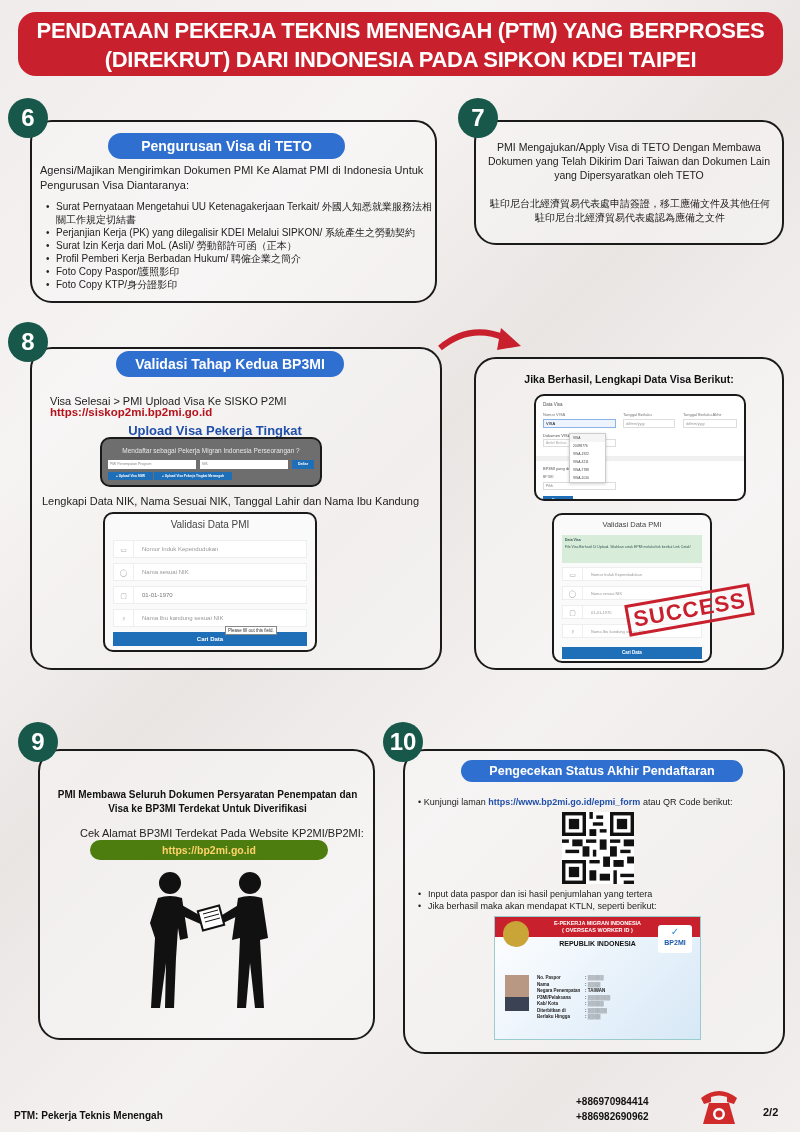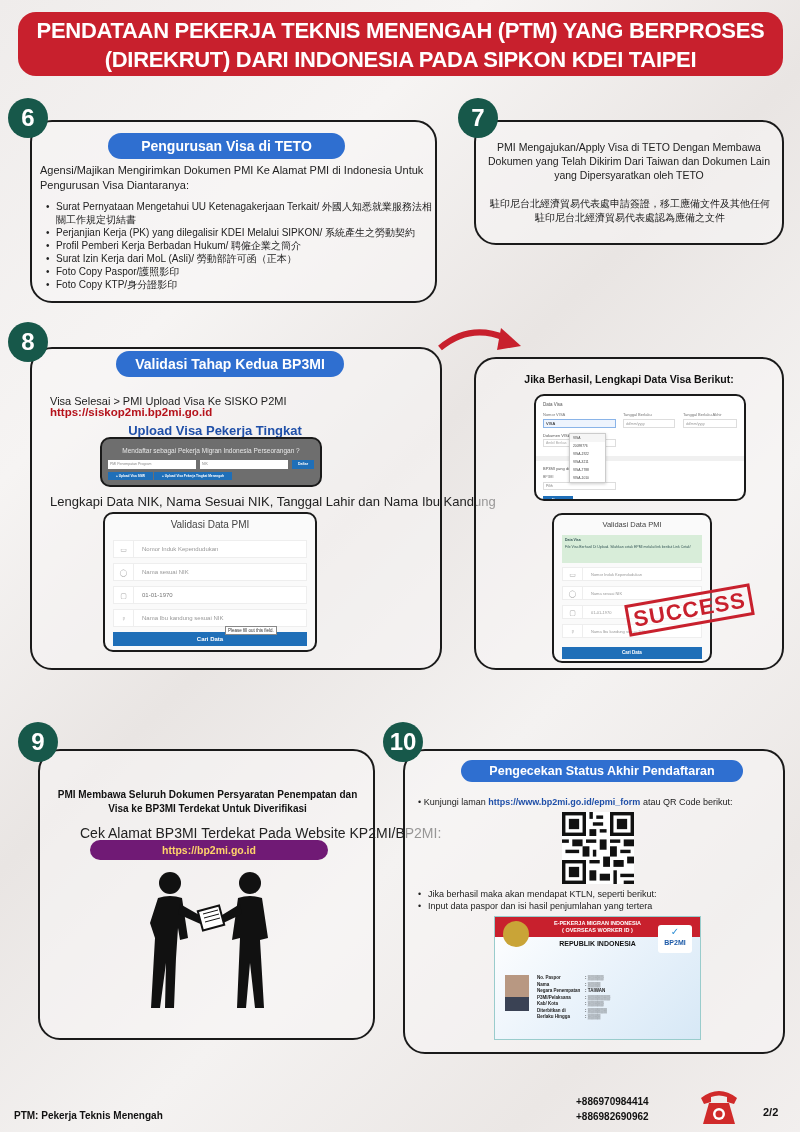--- a/index.html
+++ b/index.html
@@ -53,22 +53,22 @@
   <div>(DIREKRUT) DARI INDONESIA PADA SIPKON KDEI TAIPEI</div>
 </div>
 
 <div class="badge" style="left:8px;top:98px;">6</div>
 <div class="card" style="left:30px;top:120px;width:407px;height:183px;"></div>
 <div class="pill" style="left:108px;top:133px;width:237px;">Pengurusan Visa di TETO</div>
 <div class="txt" style="left:40px;top:163px;width:390px;font-size:11px;">Agensi/Majikan Mengirimkan Dokumen PMI Ke Alamat PMI di Indonesia Untuk Pengurusan Visa Diantaranya:</div>
 <ul class="bullets" style="position:absolute;left:44px;top:200px;width:390px;">
   <li>Surat Pernyataan Mengetahui UU Ketenagakerjaan Terkait/ 外國人知悉就業服務法相關工作規定切結書</li>
   <li>Perjanjian Kerja (PK) yang dilegalisir KDEI Melalui SIPKON/ 系統產生之勞動契約</li>
+  <li>Surat Izin Kerja dari MoL (Asli)/ 勞動部許可函（正本）</li>
   <li>Profil Pemberi Kerja Berbadan Hukum/ 聘僱企業之簡介</li>
-  <li>Surat Izin Kerja dari MoL (Asli)/ 勞動部許可函（正本）</li>
   <li>Foto Copy Paspor/護照影印</li>
   <li>Foto Copy KTP/身分證影印</li>
 </ul>
 
 <div class="badge" style="left:458px;top:98px;">7</div>
 <div class="card" style="left:474px;top:120px;width:310px;height:125px;"></div>
 <div class="txt center" style="left:484px;top:140px;width:290px;font-size:10.5px;line-height:14px;">PMI Mengajukan/Apply Visa di TETO Dengan Membawa Dokumen yang Telah Dikirim Dari Taiwan dan Dokumen Lain yang Dipersyaratkan oleh TETO</div>
 <div class="txt center" style="left:490px;top:197px;width:280px;font-size:10px;line-height:14px;">駐印尼台北經濟貿易代表處申請簽證，移工應備文件及其他任何駐印尼台北經濟貿易代表處認為應備之文件</div>
 
 <div class="badge" style="left:8px;top:322px;">8</div>
@@ -84,21 +84,21 @@
     <div style="background:#fff;width:88px;height:9px;font-size:3.5px;color:#888;padding-left:2px;line-height:9px;">PMI Penempatan Program</div>
     <div style="background:#fff;width:88px;height:9px;font-size:3.5px;color:#888;padding-left:2px;line-height:9px;">NIK</div>
     <div class="btn-blue" style="width:22px;height:9px;font-size:3.5px;line-height:9px;">Daftar</div>
   </div>
   <div style="display:flex;margin:3px 0 0 6px;gap:1px;">
     <div class="btn-blue" style="width:45px;height:8px;font-size:3.2px;line-height:8px;">+ Upload Visa SSW</div>
     <div class="btn-blue" style="width:78px;height:8px;font-size:3.2px;line-height:8px;">+ Upload Visa Pekerja Tingkat Menengah</div>
   </div>
 </div>
 
-<div class="txt" style="left:50px;top:494px;font-size:13px;">Lengkapi Data NIK, Nama Sesuai NIK, Tanggal Lahir dan Nama Ibu Kandung</div>
+<div class="txt" style="left:42px;top:494px;font-size:11px;">Lengkapi Data NIK, Nama Sesuai NIK, Tanggal Lahir dan Nama Ibu Kandung</div>
 
 <div class="mock" style="left:103px;top:512px;width:214px;height:140px;">
   <div style="text-align:center;font-size:10px;color:#444;margin:5px 0 10px 0;">Validasi Data PMI</div>
   <div class="field">
       <span class="ico">▭</span>
       <span class="ph">Nomor Induk Kependudukan</span>
     </div>
   <div class="field">
       <span class="ico">◯</span>
       <span class="ph">Nama sesuai NIK</span>
@@ -170,22 +170,22 @@
       <span class="ico" style="line-height:14px;">♀</span>
       <span class="ph">Nama Ibu kandung sesuai NIK</span>
     </div>
   <div class="btn-blue" style="position:absolute;left:8px;right:8px;top:132px;height:12px;line-height:12px;font-size:4.5px;">Cari Data</div>
 </div>
 <div style="position:absolute;left:626px;top:594px;border:3px solid #c8202d;color:#c8202d;font-weight:bold;font-size:22px;padding:0 4px;transform:rotate(-10deg);background:rgba(255,255,255,0.3);letter-spacing:1px;">SUCCESS</div>
 
 <div class="badge" style="left:18px;top:722px;">9</div>
 <div class="card" style="left:38px;top:749px;width:337px;height:291px;"></div>
 <div class="txt center" style="left:50px;top:788px;width:315px;font-size:10px;font-weight:bold;line-height:14px;color:#111;">PMI Membawa Seluruh Dokumen Persyaratan Penempatan dan Visa ke BP3MI Terdekat Untuk Diverifikasi</div>
-<div class="txt" style="left:80px;top:826px;font-size:14px;">Cek Alamat BP3MI Terdekat Pada Website KP2MI/BP2MI:</div>
-<div style="position:absolute;left:90px;top:840px;width:238px;height:20px;background:#701a75;border-radius:10px;color:#ffd36b;font-weight:bold;font-size:10.5px;text-align:center;line-height:20px;">https://bp2mi.go.id</div>
+<div class="txt" style="left:80px;top:826px;font-size:11px;">Cek Alamat BP3MI Terdekat Pada Website KP2MI/BP2MI:</div>
+<div style="position:absolute;left:90px;top:840px;width:238px;height:20px;background:#4d7c0f;border-radius:10px;color:#ffd36b;font-weight:bold;font-size:10.5px;text-align:center;line-height:20px;">https://bp2mi.go.id</div>
 
 <svg style="position:absolute;left:130px;top:868px;" width="160" height="145" viewBox="0 0 160 145">
   <circle cx="40" cy="15" r="11" fill="#111"></circle>
   <path d="M28 30 Q40 26 52 30 L58 70 L50 72 L48 60 L46 90 L44 140 L35 140 L36 95 L30 140 L21 140 L25 70 L20 55 Z" fill="#111"></path>
   <path d="M50 36 L78 52 L75 58 L48 46 Z" fill="#111"></path>
   <circle cx="120" cy="15" r="11" fill="#111"></circle>
   <path d="M108 30 Q120 26 132 30 L138 70 L130 72 L134 140 L125 140 L120 95 L116 140 L107 140 L110 70 L102 72 Z" fill="#111"></path>
   <path d="M110 36 L84 52 L87 58 L112 46 Z" fill="#111"></path>
   <rect x="70" y="40" width="22" height="20" fill="#fff" stroke="#111" stroke-width="2" transform="rotate(-15 81 50)"></rect>
   <line x1="73" y1="46" x2="88" y2="42" stroke="#111" stroke-width="1"></line>
@@ -234,22 +234,22 @@
       <rect x="19" y="13" width="2" height="2"></rect>
     <rect x="8" y="17" width="2" height="3"></rect>
       <rect x="11" y="18" width="3" height="2"></rect>
       <rect x="15" y="17" width="1" height="4"></rect>
       <rect x="17" y="18" width="4" height="1"></rect>
       <rect x="18" y="20" width="3" height="1"></rect>
   </g>
 </svg>
 
 <ul class="bullets" style="position:absolute;left:416px;top:888px;width:360px;">
+  <li style="font-size:9px;line-height:12px;">Input data paspor dan isi hasil penjumlahan yang tertera</li>
   <li style="font-size:9px;line-height:12px;">Jika berhasil maka akan mendapat KTLN, seperti berikut:</li>
-  <li style="font-size:9px;line-height:12px;">Input data paspor dan isi hasil penjumlahan yang tertera</li>
 </ul>
 
 <div style="position:absolute;left:494px;top:916px;width:207px;height:124px;background:linear-gradient(135deg,#fff 0%,#eaf3fb 50%,#d7e8f6 100%);border:1px solid #9cc;overflow:hidden;">
   <div style="height:20px;background:#c8202d;color:#fff;font-weight:bold;font-size:5.5px;text-align:center;padding-top:3px;line-height:7px;">
     <div>E-PEKERJA MIGRAN INDONESIA</div>
     <div>( OVERSEAS WORKER ID )</div>
   </div>
   <div style="position:absolute;left:8px;top:4px;width:26px;height:26px;border-radius:50%;background:#c9a437;"></div>
   <div style="position:absolute;left:0;right:0;top:23px;text-align:center;font-weight:bold;font-size:7px;color:#111;">REPUBLIK INDONESIA</div>
   <div style="position:absolute;right:8px;top:8px;width:34px;height:28px;background:#fff;border-radius:3px;text-align:center;">

